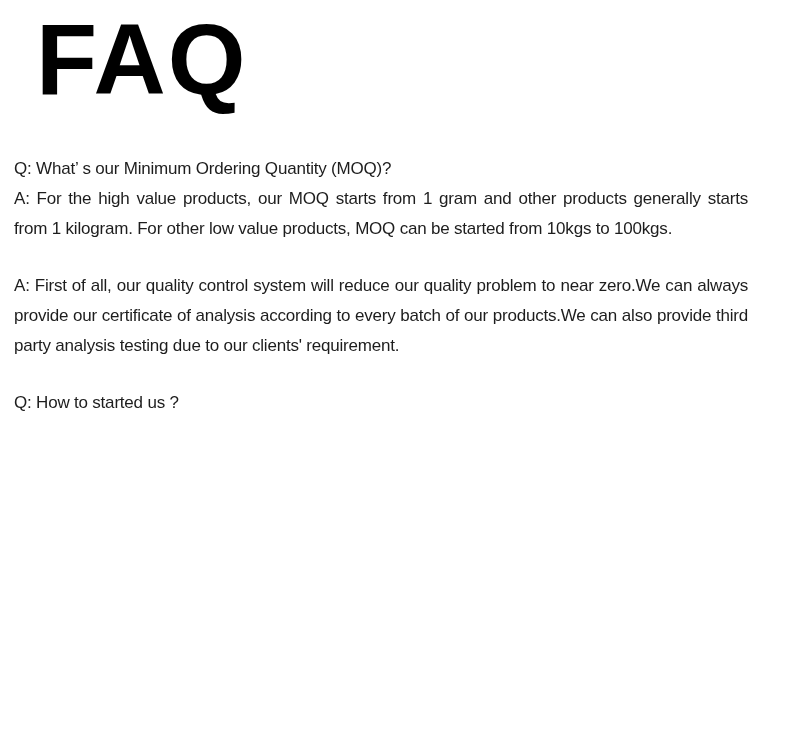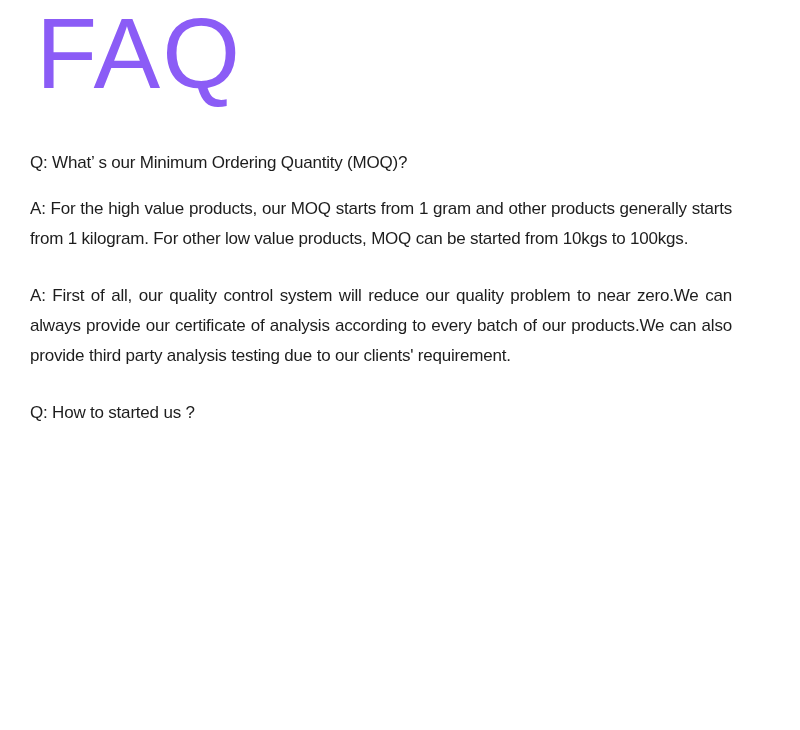--- a/index.html
+++ b/index.html
@@ -13,40 +13,40 @@
     color: #1d1d1d;
     font-family: "Liberation Sans", "DejaVu Sans", sans-serif;
     overflow: hidden;
   }
   .page {
     width: 800px;
     height: 730px;
     box-sizing: border-box;
   }
   h1.faq-title {
-    margin: 0 0 0 36px;
+    margin: 6px 0 0 36px;
     font-size: 100px;
     line-height: 1.06;
-    font-weight: 400;
+    font-weight: 700;
     letter-spacing: 2px;
-    color: #8b5cf6;
+    color: #000000;
   }
   .content {
     margin: 42px 50px 0 14px;
     width: 734px;
     font-size: 17px;
     line-height: 30px;
     letter-spacing: -0.2px;
     color: #1d1d1d;
   }
   .faq-item {
     margin: 0 0 27px 0;
   }
   .faq-item p {
-    margin: 16px;
+    margin: 0;
     padding: 0;
   }
   .question {
     text-align: left;
   }
   .answer, .note {
     text-align: justify;
   }
 </style>
 </head>

